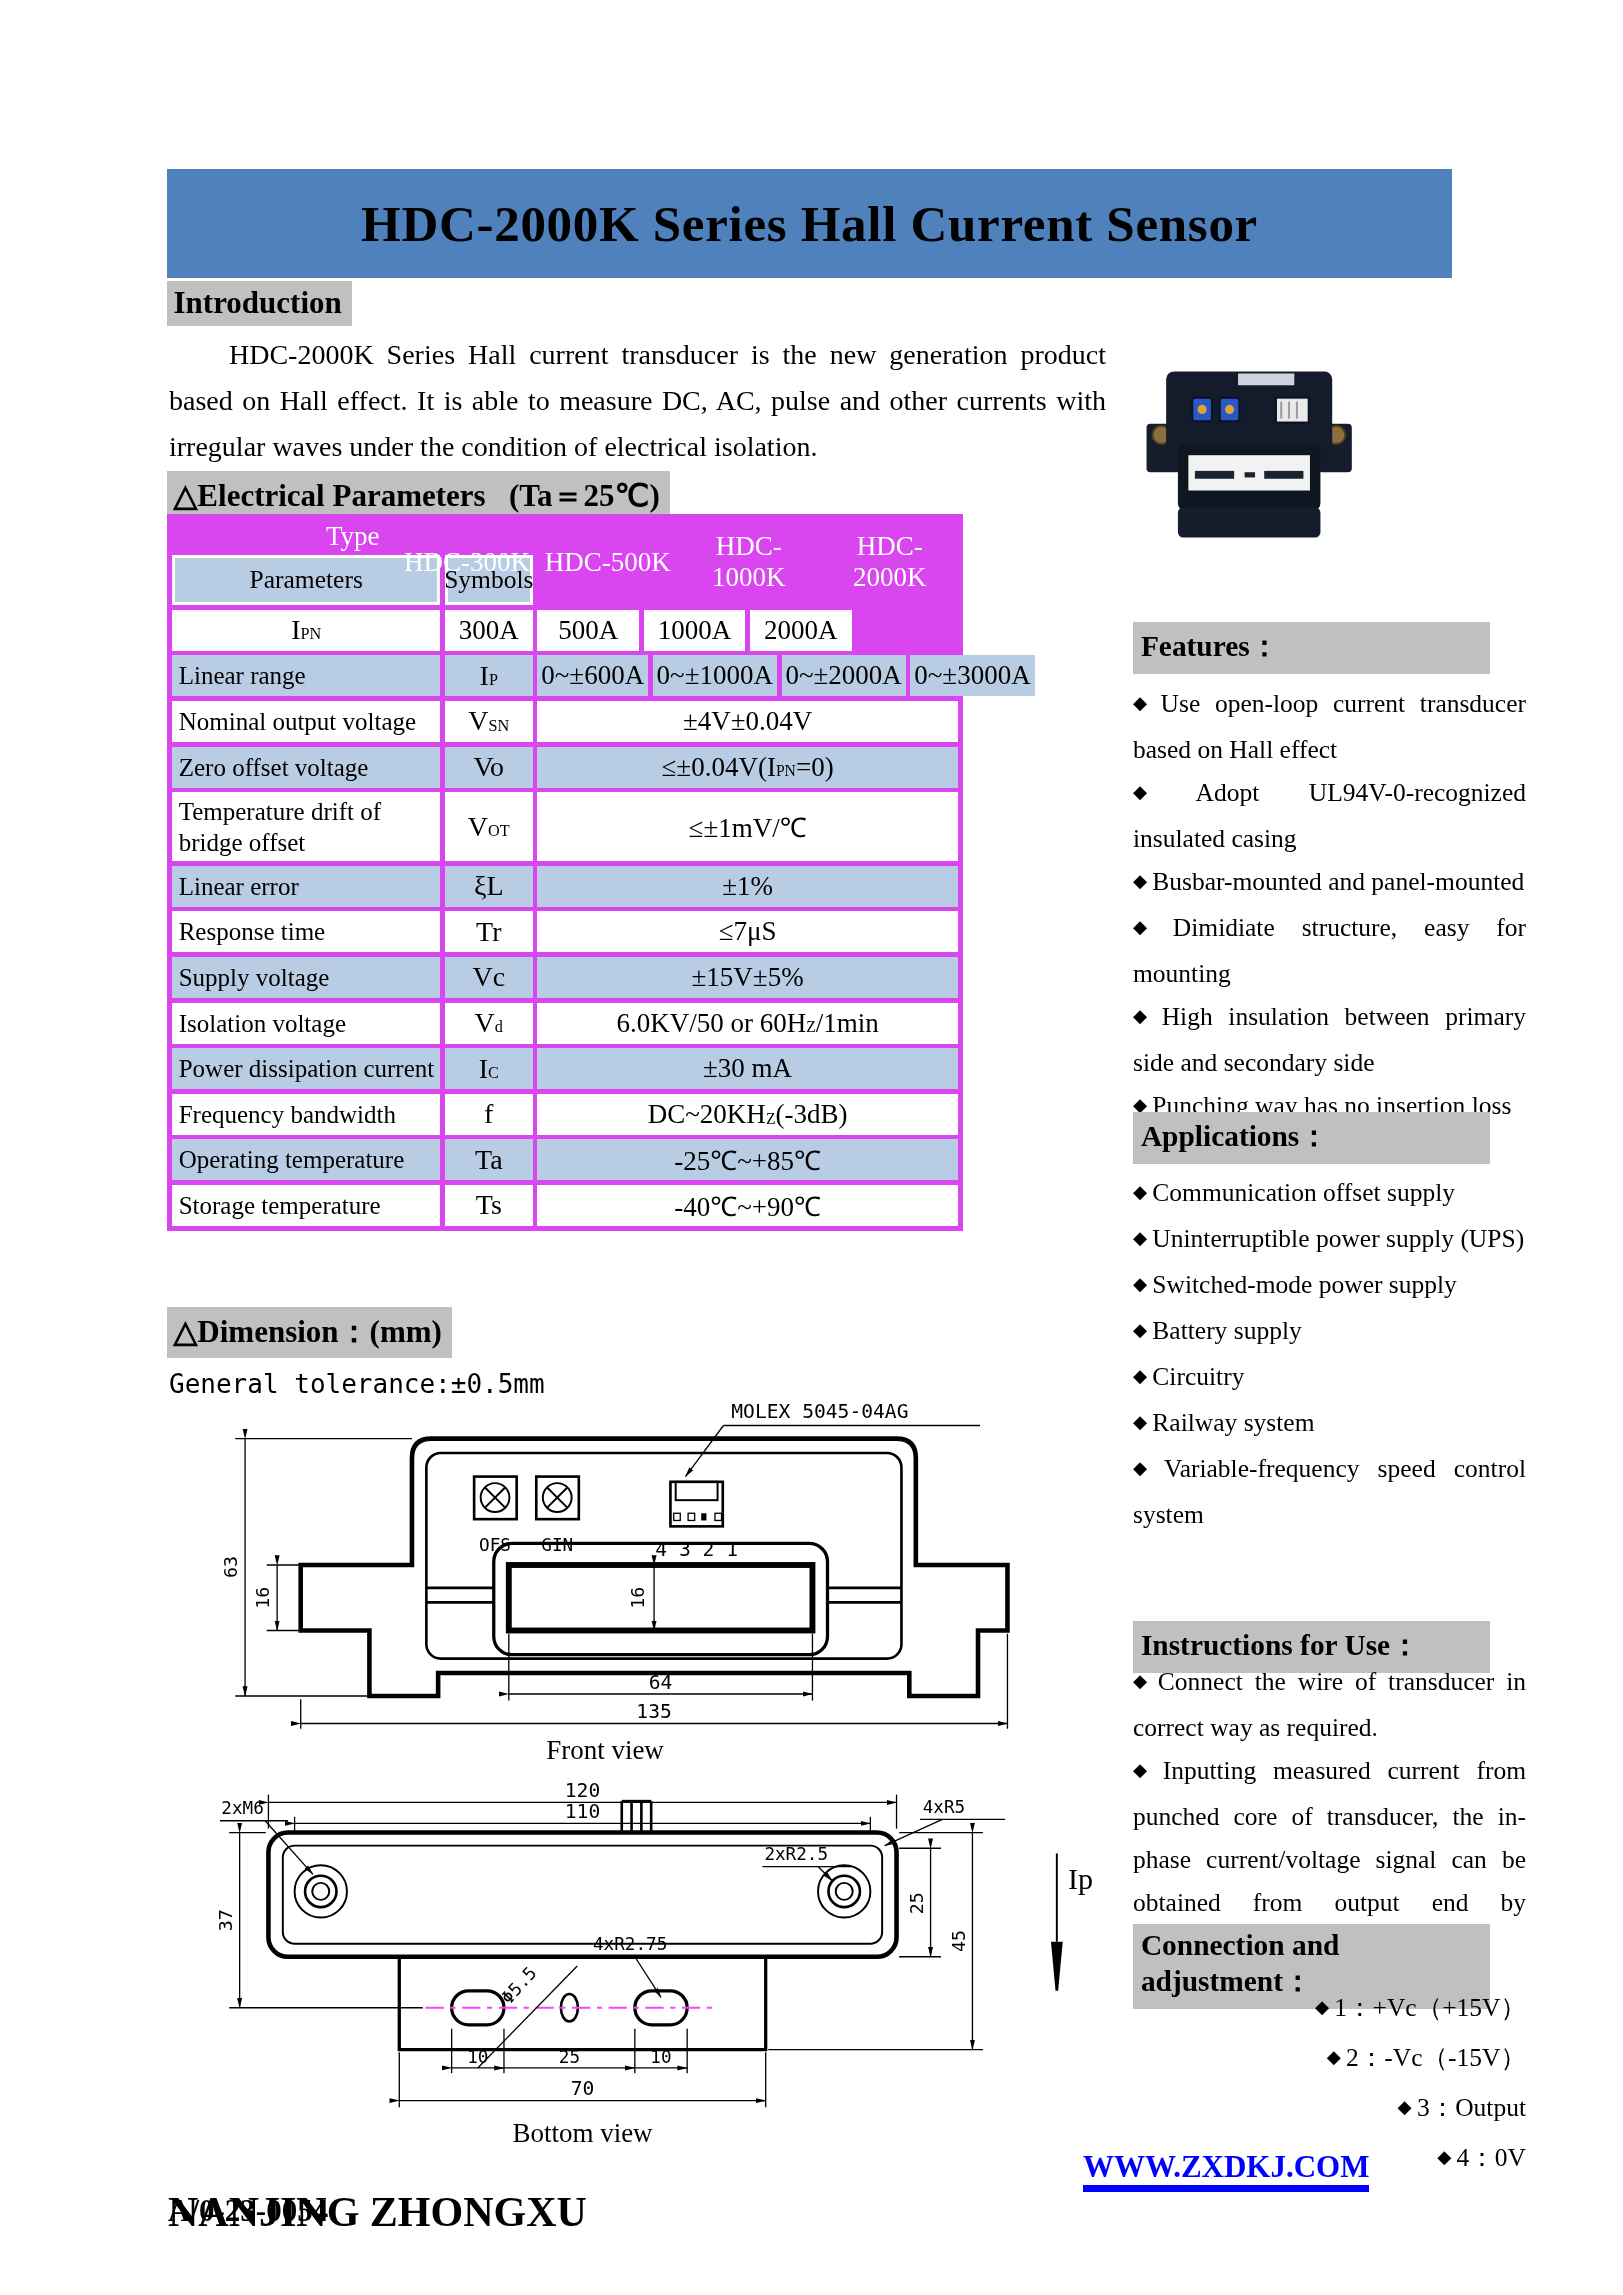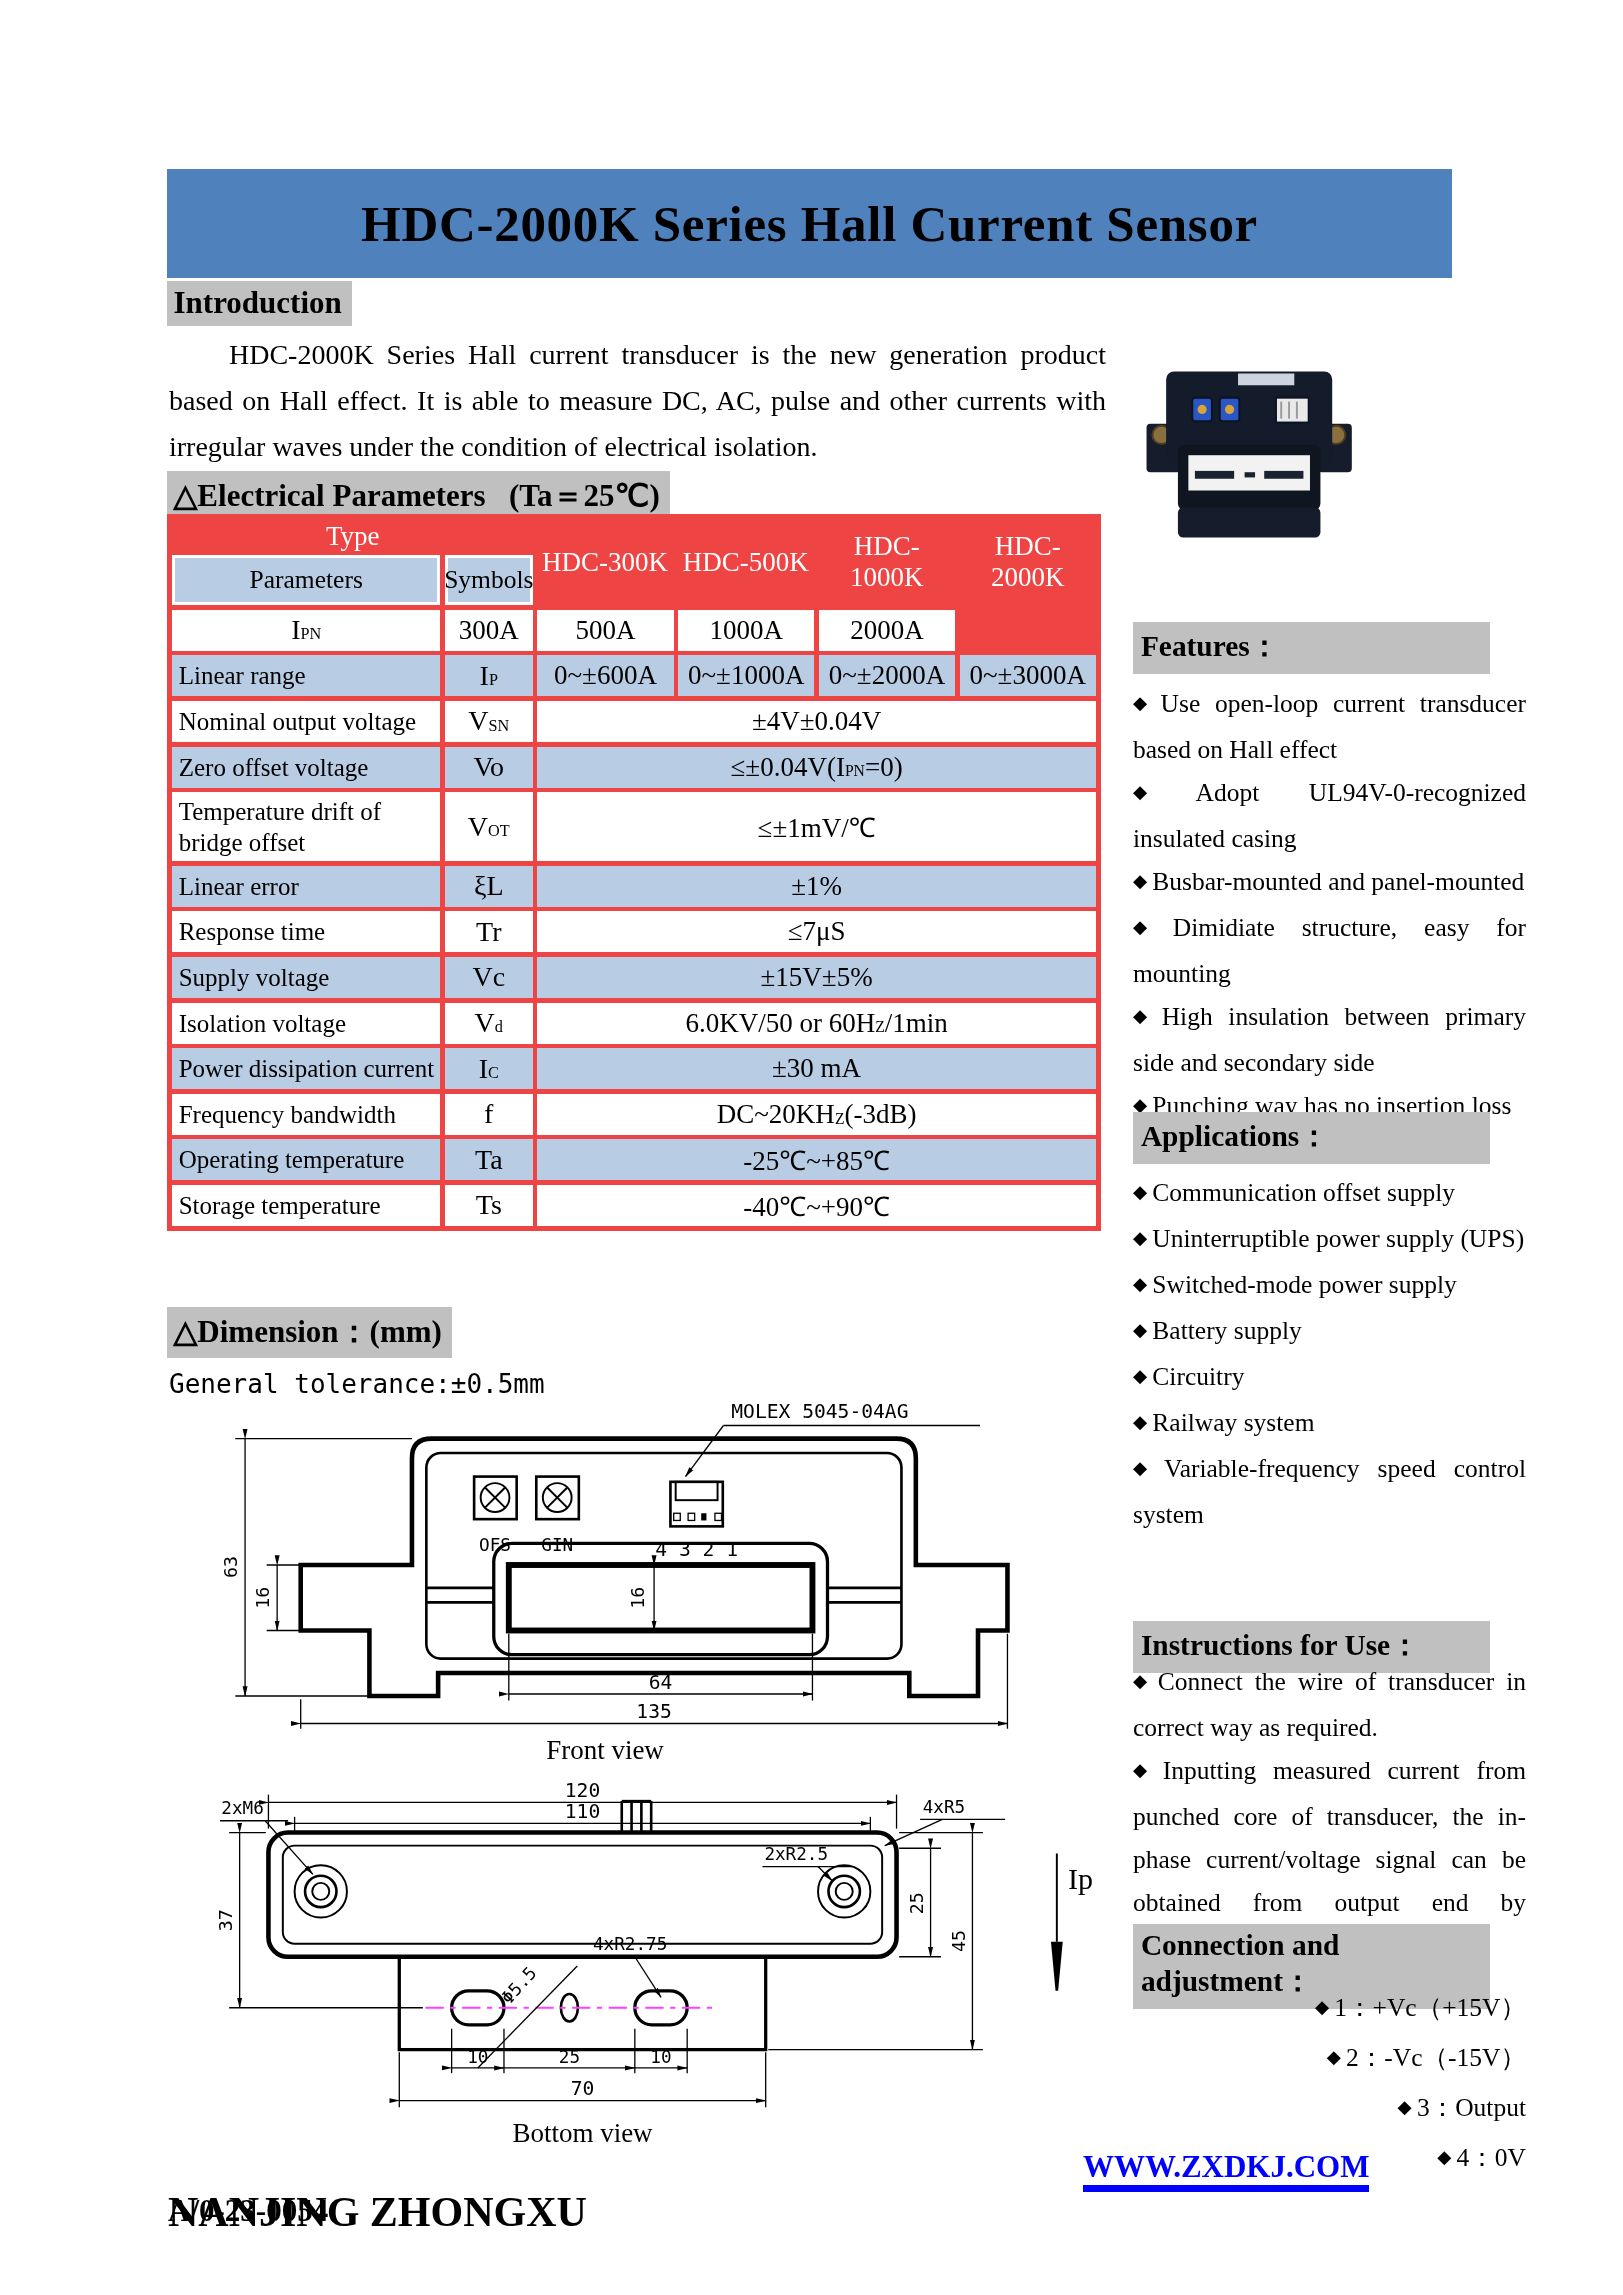--- a/index.html
+++ b/index.html
@@ -16,21 +16,21 @@
   .ghead{background:#C0C0C0;font-weight:bold;font-size:31px;padding:3.9px 10.5px 5.2px 6.5px;
          display:inline-block;white-space:nowrap;}
   .rhead{background:#C0C0C0;font-weight:bold;font-size:29.4px;padding:5.2px 6.5px 6.5px 7.9px;
          width:357px;box-sizing:border-box;}
 
   
   .intro-body{left:169px;top:332px;width:937px;font-size:28px;line-height:46px;
               text-align:justify;text-indent:60px;}
 
   
-  .etable{left:167px;top:514px;width:934px;background:#ef4444;padding:5.2px;box-sizing:border-box;}
+  .etable{left:167px;top:514px;width:796px;background:#d946ef;padding:5.2px;box-sizing:border-box;}
   .ehead{position:relative;height:86px;margin-bottom:4.6px;}
   .type-label{position:absolute;left:0;top:1.3px;width:361px;height:33px;color:#fff;font-size:27px;
               display:flex;align-items:center;justify-content:center;}
   .ps{position:absolute;left:0;bottom:0;width:361px;display:grid;grid-template-columns:268px 88px;gap:4.6px;}
   .pscell{background:#B8CCE4;border:3.3px solid #fff;box-sizing:border-box;height:50px;color:#000;
           display:flex;align-items:center;justify-content:center;font-size:25.5px;}
   .models{position:absolute;right:0;top:0;width:559px;height:100%;display:grid;
           grid-template-columns:repeat(4,1fr);column-gap:4.6px;align-items:center;}
   .models div{color:#fff;font-size:27px;text-align:center;}
   .erow{display:grid;grid-template-columns:268px 88px repeat(4,1fr);gap:4.6px;margin-top:4.6px;}

